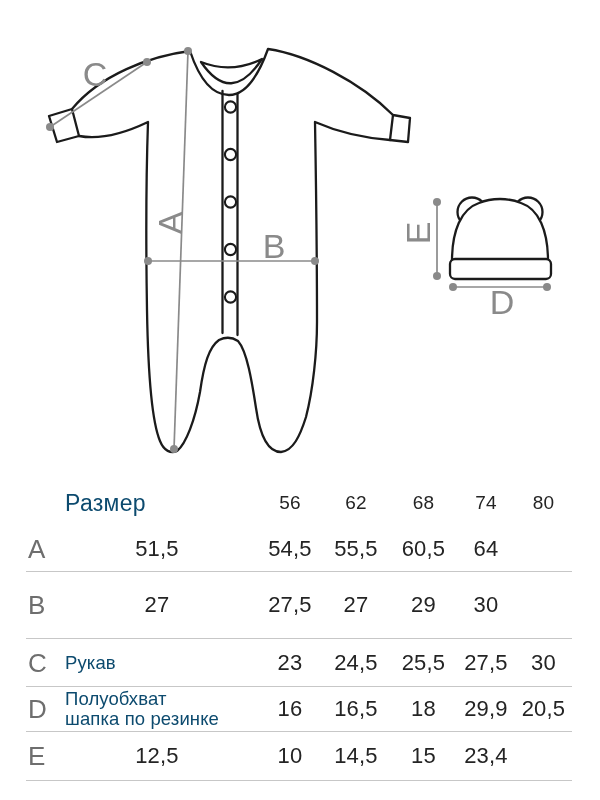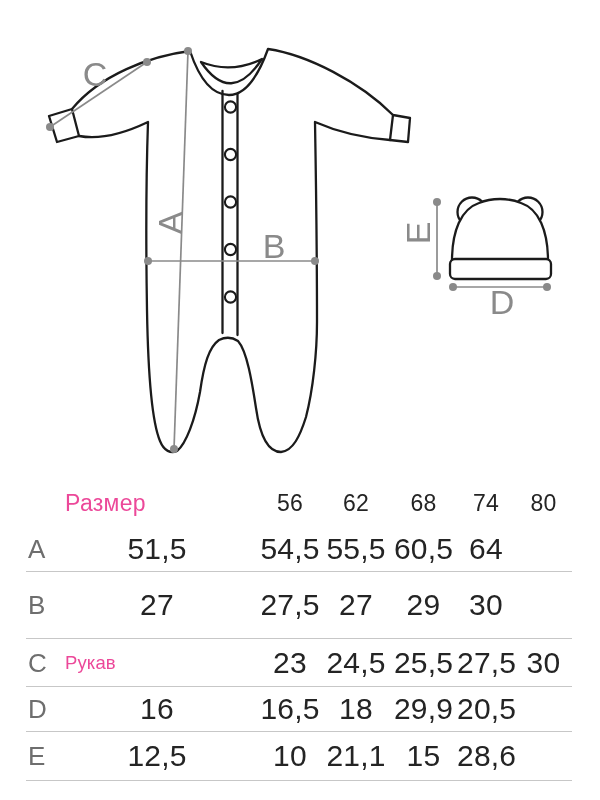--- a/index.html
+++ b/index.html
@@ -26,27 +26,27 @@
   .trow.r-c{height:47px;}
   .trow.r-d{height:44px;}
   .trow.r-e{height:48px;}
   .trow.data{border-bottom:1px solid #c7c7c7;}
   .cell{min-width:0;}
   .letter{
     color:#6e6e6e;font-size:26px;line-height:1;text-align:left;padding-left:2px;
   }
   .rlabel{
     font-size:18.5px;line-height:1.08;white-space:pre-line;
-    padding-left:9px;color:#ec4899;letter-spacing:.1px;
+    padding-left:9px;color:#0c4a6e;letter-spacing:.1px;
   }
   .size-title{font-size:23px;letter-spacing:.3px;}
   .val{
-    text-align:center;font-size:30px;color:#242424;letter-spacing:.2px;
+    text-align:center;font-size:22px;color:#242424;letter-spacing:.2px;
   }
-  .head .val{font-size:23px;}
+  .head .val{font-size:19px;}
 </style>
 </head>
 <body>
 
 <div class="canvas">
 
   <svg class="diagram" width="600" height="480" viewBox="0 0 600 480">
     <g fill="#ffffff" stroke="#1b1b1b" stroke-width="2.3" stroke-linejoin="round" stroke-linecap="round">
 
       <path d="
@@ -163,30 +163,32 @@
       <div class="cell rlabel">Рукав</div>
       <div class="cell val">23</div>
       <div class="cell val">24,5</div>
       <div class="cell val">25,5</div>
       <div class="cell val">27,5</div>
       <div class="cell val">30</div>
     </div>
 
     <div class="trow r-d data">
       <div class="cell letter">D</div>
+      <div class="cell rlabel">Полуобхват
+шапка по резинке</div>
       <div class="cell val">16</div>
       <div class="cell val">16,5</div>
       <div class="cell val">18</div>
       <div class="cell val">29,9</div>
       <div class="cell val">20,5</div>
     </div>
 
     <div class="trow r-e data">
       <div class="cell letter">E</div>
       <div class="cell val">12,5</div>
       <div class="cell val">10</div>
-      <div class="cell val">21,1</div>
+      <div class="cell val">14,5</div>
       <div class="cell val">15</div>
-      <div class="cell val">28,6</div>
+      <div class="cell val">23,4</div>
     </div>
 
   </div>
 </div>
 
 </body></html>

